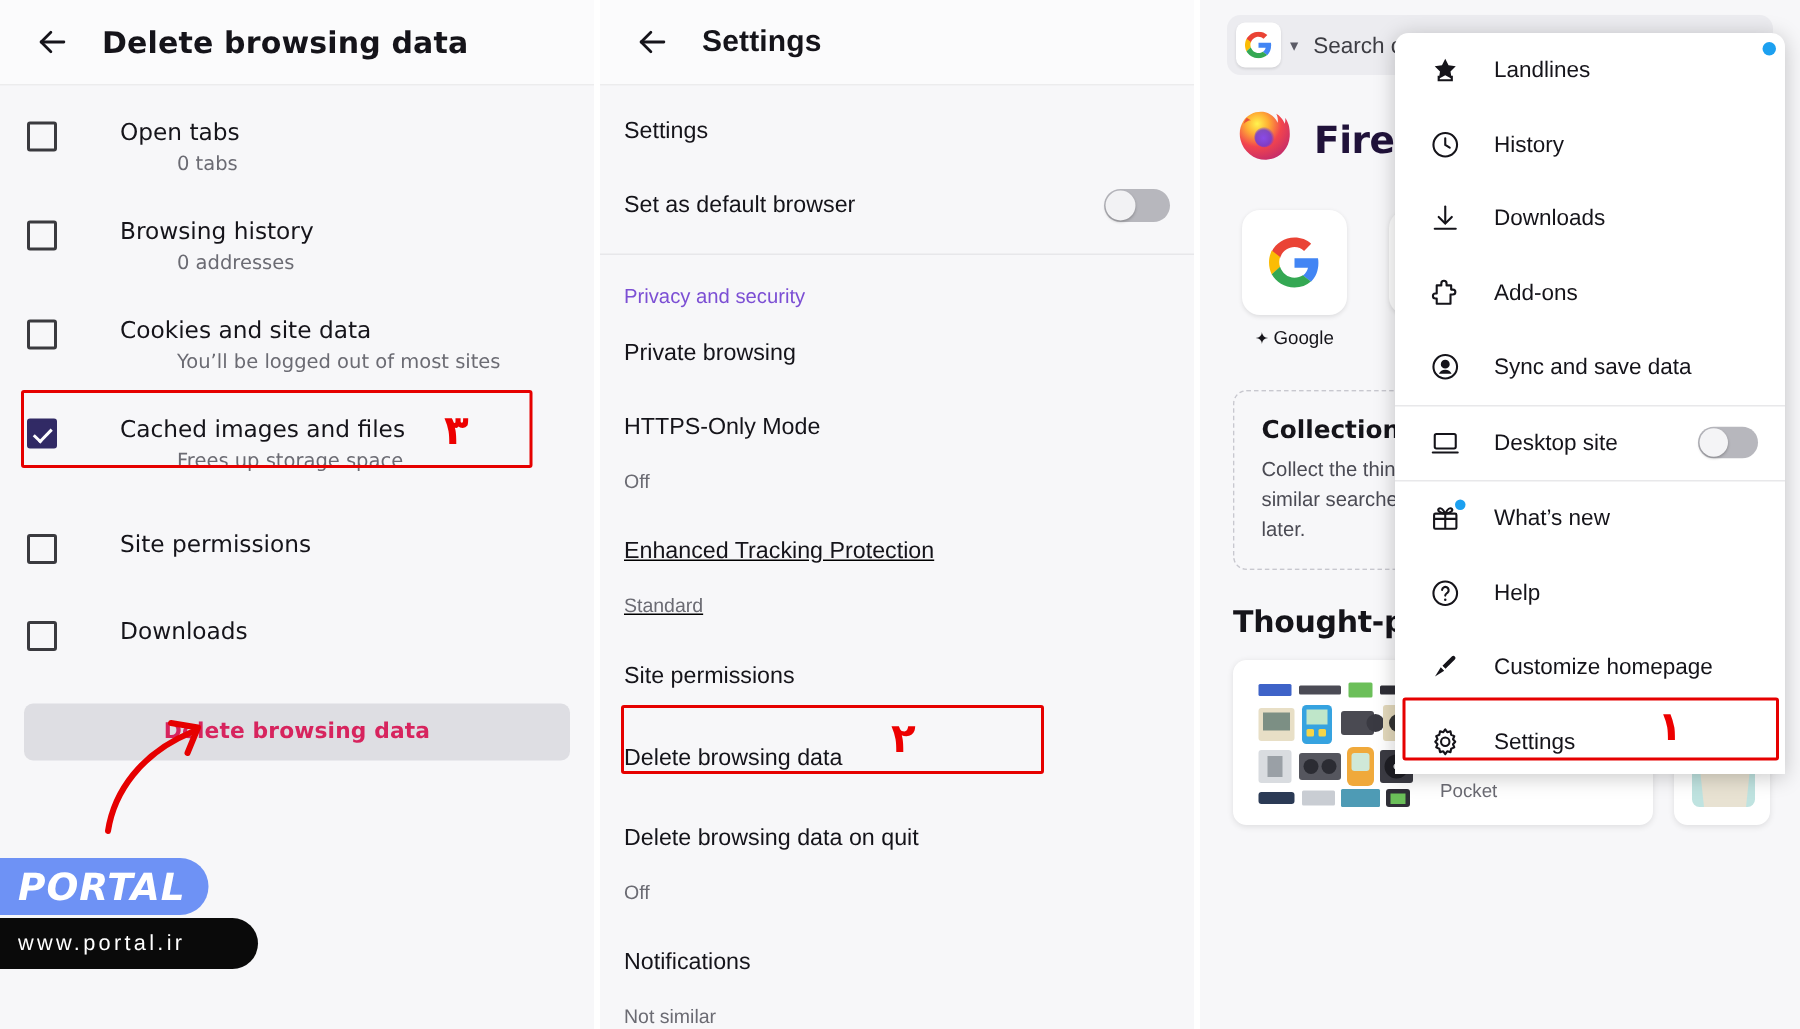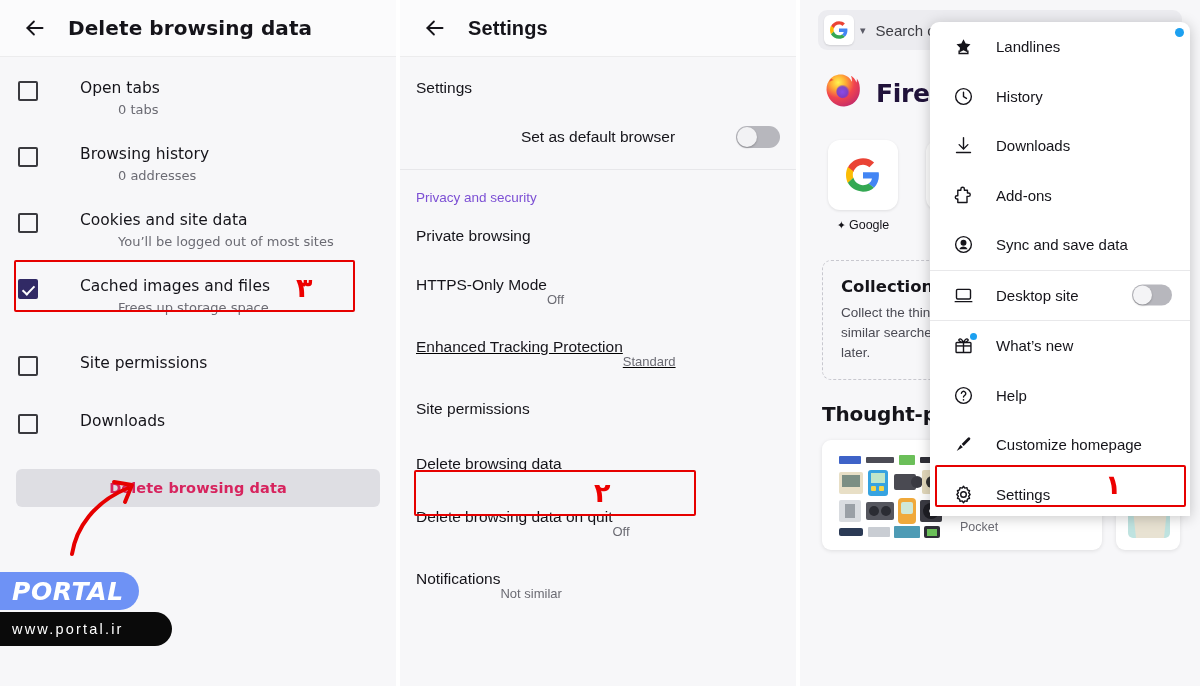--- a/index.html
+++ b/index.html
@@ -52,21 +52,21 @@
 
   .delete-btn {
     margin: 16px 16px 0 16px; height: 38px; border-radius: 6px; background:#dedee3;
     display:flex; align-items:center; justify-content:center;
     color:#d7245e; font-size: 14.5px; font-weight: 700; letter-spacing:.1px;
   }
 
   
   .st-list { padding-top: 6px; font-family:"Liberation Sans", sans-serif; }
   .st-row { padding: 12px 16px; min-height: 42px; position: relative; display:flex; align-items:center; }
-  .st-row.two { min-height: 60px; align-items:flex-start; flex-direction:row; justify-content:flex-start; }
+  .st-row.two { min-height: 60px; align-items:flex-start; flex-direction:column; justify-content:flex-start; }
   .st-title { font-size: 15.5px; color:#15141a; line-height: 21px; }
   .st-sub { font-size: 13px; color:#6b6b73; margin-top: 17px; line-height:17px; }
   .st-section { font-size: 13.5px; color:#7c4fd4; padding: 14px 16px 6px 16px; font-weight:400;}
   .hr { height:1px; background:#e7e7ea; margin: 6px 0; }
 
   .toggle {
     position:absolute; right: 16px; top: 50%; transform: translateY(-50%);
     width: 44px; height: 22px; border-radius: 11px; background:#b7b7bd;
   }
   .toggle .knob {
@@ -247,21 +247,21 @@
           </svg>
       </div>
       <div class="title">Settings</div>
     </div>
 
     <div class="st-list">
       <div class="st-row" style="padding-top:14px;">
         <div class="st-title">Settings</div>
       </div>
 
-      <div class="st-row" style="padding:16px;justify-content:center;">
+      <div class="st-row" style="padding:16px;">
         <div class="st-title">Set as default browser</div>
         <div class="toggle">
             <div class="knob"></div>
           </div>
       </div>
 
       <div class="hr"></div>
 
       <div class="st-section">Privacy and security</div>
 

